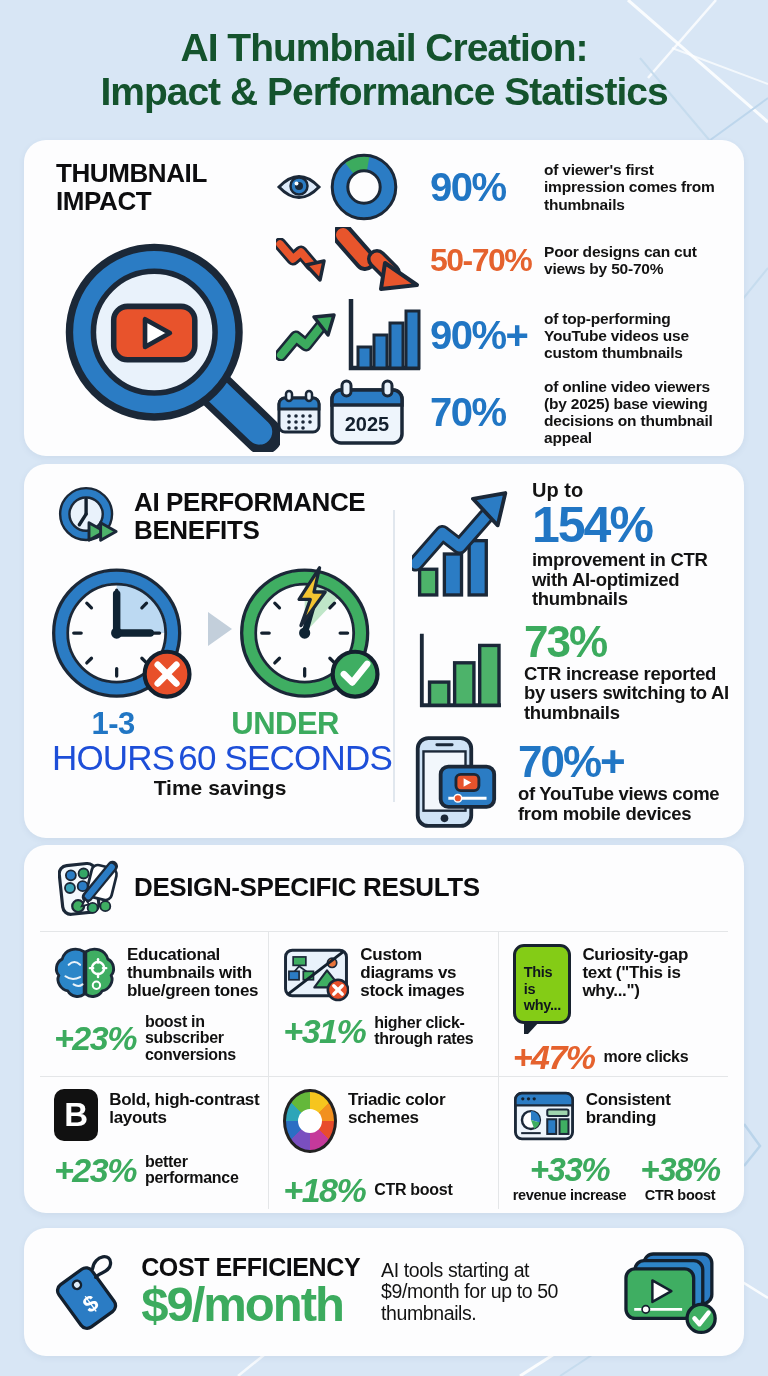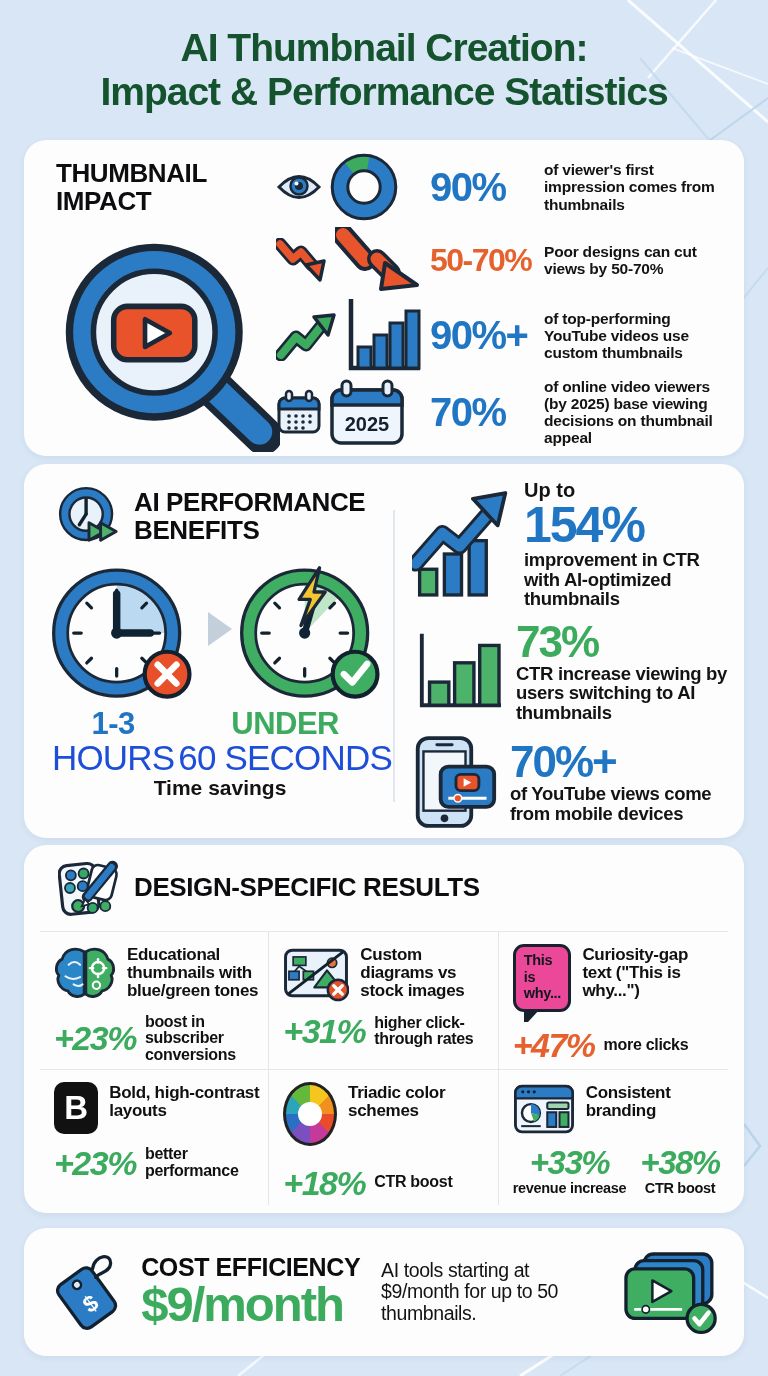--- a/index.html
+++ b/index.html
@@ -37,21 +37,21 @@
   .clock-arrow{margin-top:-10px;}
   .label-row{display:flex;margin-top:4px;}
   .label-col{text-align:center;white-space:nowrap;}
   .label-col.one{width:158px;}
   .label-col.two{flex:1;}
   .lbl-big{font-size:31px;font-weight:bold;letter-spacing:-0.5px;line-height:1.02;}
   .lbl-unit{font-size:35px;font-weight:normal;letter-spacing:-0.8px;color:#1d4ed8;line-height:1.05;}
   .c2-caption{text-align:center;font-size:21px;font-weight:bold;color:#131313;}
   .c2-divider{position:absolute;left:369px;top:46px;height:292px;width:2px;background:#e1e7ee;}
   .c2-right{position:absolute;left:388px;top:16px;width:320px;display:flex;flex-direction:column;gap:11px;}
-  .c2-stat{display:flex;gap:12px;align-items:center;}
+  .c2-stat{display:flex;gap:20px;align-items:center;}
   .c2-stat .txtcol{flex:1;}
   .c2-prefix{font-size:20px;font-weight:bold;color:#131313;line-height:1;}
   .c2-big{font-size:50px;font-weight:bold;letter-spacing:-2px;line-height:1.0;}
   .c2-big.mid{font-size:44px;}
   .c2-desc{font-size:18.5px;font-weight:bold;line-height:1.06;letter-spacing:-0.3px;color:#131313;}
 
   
   .card3{top:845px;height:368px;}
   .c3-header{position:absolute;left:34px;top:14px;display:flex;gap:14px;align-items:center;}
   .c3-grid{position:absolute;left:16px;right:16px;top:86px;bottom:8px;
@@ -63,23 +63,23 @@
   .cell-top{display:flex;gap:11px;align-items:flex-start;}
   .cell-icon{flex:0 0 auto;}
   .cell-label{font-size:17px;font-weight:bold;line-height:1.06;letter-spacing:-0.3px;color:#101010;padding-top:2px;}
   .cell-bottom{display:flex;align-items:center;gap:9px;margin-top:12px;}
   .cell-val{font-size:34px;font-weight:bold;letter-spacing:-1.5px;line-height:1;font-style:italic;}
   .cell-desc{font-size:16px;font-weight:bold;line-height:1.02;letter-spacing:-0.3px;color:#111;}
   .dual{display:flex;gap:14px;margin-top:10px;}
   .dual .dcol{text-align:center;}
   .dual .cell-val{font-size:33px;}
   .dual .cell-desc{font-size:14.5px;margin-top:2px;}
-  .bubble{width:76px;min-height:48px;background:#ec4899;border:3.5px solid #18222e;border-radius:11px;
+  .bubble{width:76px;min-height:48px;background:#84cc16;border:3.5px solid #18222e;border-radius:11px;
           position:relative;font-size:14.5px;font-weight:bold;line-height:1.15;color:#10161d;
-          padding:5px 6px 7px 8px;letter-spacing:-0.3px;}
+          padding:17px 6px 7px 8px;letter-spacing:-0.3px;}
   .bubble:after{content:"";position:absolute;left:8px;bottom:-13px;width:0;height:0;
           border-left:4px solid #18222e;border-top:13px solid #18222e;border-right:12px solid transparent;}
   .b-badge{width:62px;height:52px;background:#111;border-radius:10px;display:flex;
            align-items:center;justify-content:center;color:#fff;font-size:33px;font-weight:bold;}
   .wheel{width:58px;height:58px;border-radius:50%;border:3px solid #222;position:relative;
          background:conic-gradient(#f6c51e 0 45deg,#f2901f 45deg 90deg,#e84c2c 90deg 135deg,
          #c5399b 135deg 180deg,#7a4fc0 180deg 225deg,#2b6fc4 225deg 270deg,#2da5b8 270deg 315deg,#64b83a 315deg 360deg);}
   .wheel .hole{position:absolute;left:50%;top:50%;width:24px;height:24px;margin:-12px 0 0 -12px;
          background:#fff;border-radius:50%;}
 
@@ -324,21 +324,21 @@
       </div>
       <div class="c2-stat">
         <svg width="92" height="82" viewBox="0 0 95 85">
           <path d="M10,4 V78 H92" fill="none" stroke="#1b2838" stroke-width="4"></path>
           <rect x="18" y="54" width="20" height="24" fill="#4db36a" stroke="#1b2838" stroke-width="3.5"></rect>
           <rect x="44" y="34" width="20" height="44" fill="#4db36a" stroke="#1b2838" stroke-width="3.5"></rect>
           <rect x="70" y="16" width="20" height="62" fill="#4db36a" stroke="#1b2838" stroke-width="3.5"></rect>
         </svg>
         <div class="txtcol">
           <div class="c2-big mid c-green">73%</div>
-          <div class="c2-desc">CTR increase viewing by users switching to AI thumbnails</div>
+          <div class="c2-desc">CTR increase reported by users switching to AI thumbnails</div>
         </div>
       </div>
       <div class="c2-stat">
         <svg width="86" height="96" viewBox="0 0 90 100">
           <rect x="6" y="4" width="56" height="92" rx="11" fill="#cfe3f6" stroke="#1b2838" stroke-width="4"></rect>
           <rect x="12" y="18" width="44" height="62" fill="#f2f7fc" stroke="#1b2838" stroke-width="2.5"></rect>
           <line x1="26" y1="11" x2="42" y2="11" stroke="#1b2838" stroke-width="3" stroke-linecap="round"></line>
           <circle cx="34" cy="88" r="4" fill="#1b2838"></circle>
           <rect x="30" y="34" width="56" height="42" rx="8" fill="#2b7cc4" stroke="#1b2838" stroke-width="4"></rect>
           <rect x="46" y="42" width="24" height="17" rx="5" fill="#e8532c" stroke="#1b2838" stroke-width="3"></rect>

